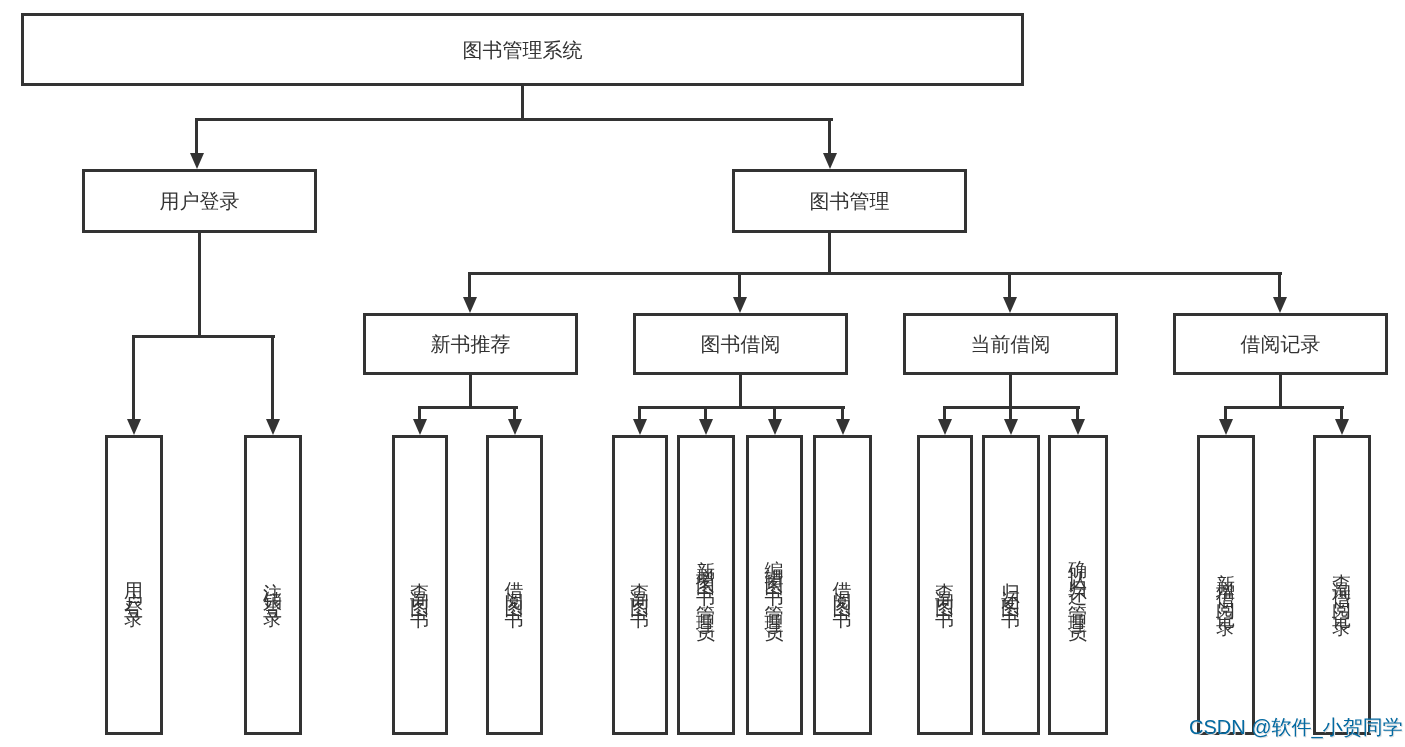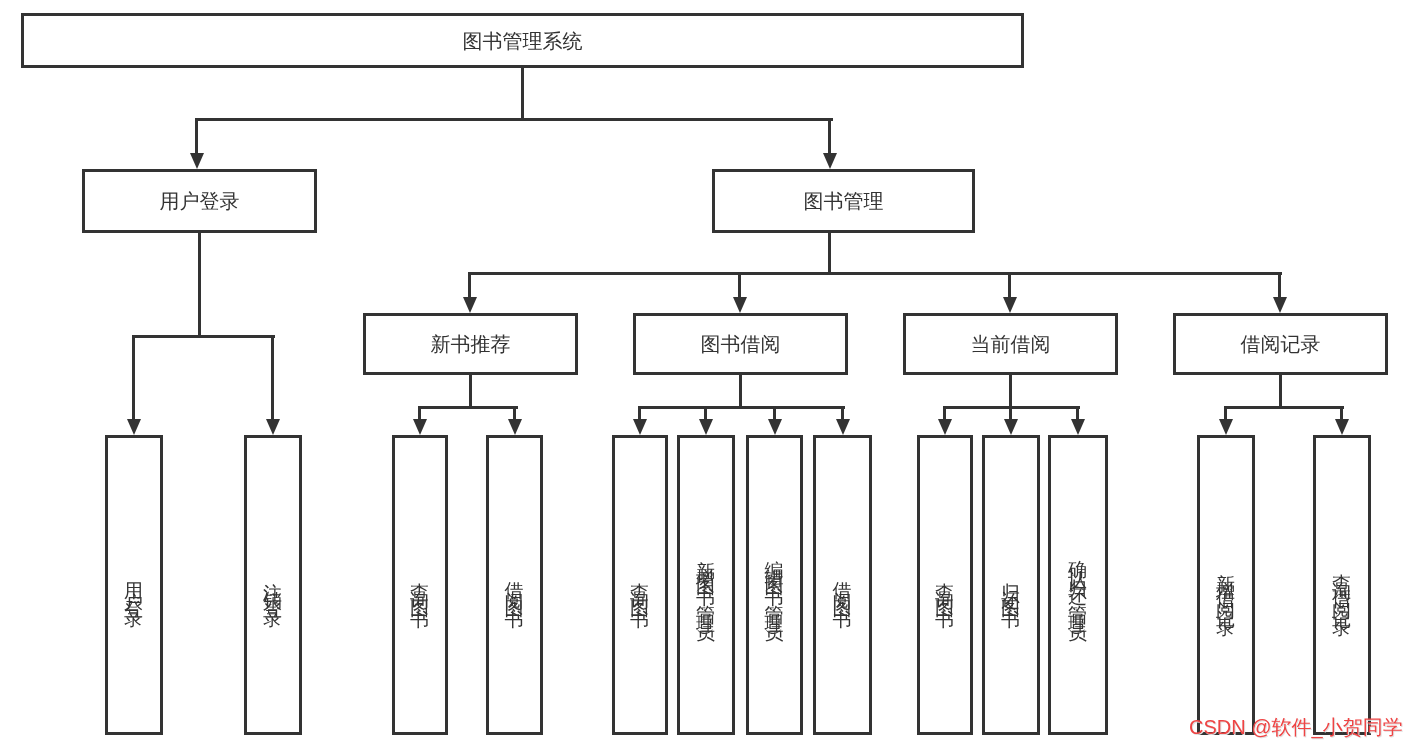--- a/index.html
+++ b/index.html
@@ -59,21 +59,21 @@
     line-height: 1;
     letter-spacing: 9px;
     color: #333333;
     max-height: 288px;
   }
   .watermark {
     position: absolute;
     left: 1189px;
     top: 714px;
     font-size: 20px;
-    color: #ef4444;
+    color: #0369a1;
     white-space: nowrap;
     text-shadow: 1px 1px 0 #e0e0e0;
     z-index: 5;
   }
 </style>
 </head>
 <body>
 
 <div class="canvas">
 
@@ -129,28 +129,28 @@
   <div class="v" style="left:1076px;top:406px;height:15px"></div>
   <div class="arrow" style="left:1071px;top:419px"></div>
 
   <div class="v" style="left:1279px;top:374px;height:35px"></div>
   <div class="h" style="left:1224px;top:406px;width:120px"></div>
   <div class="v" style="left:1224px;top:406px;height:15px"></div>
   <div class="arrow" style="left:1219px;top:419px"></div>
   <div class="v" style="left:1340px;top:406px;height:15px"></div>
   <div class="arrow" style="left:1335px;top:419px"></div>
 
-  <div class="box hbox" style="left:21px;top:13px;width:1003px;height:55px">
+  <div class="box hbox" style="left:21px;top:13px;width:1003px;height:73px">
     <span>图书管理系统</span>
   </div>
 
   <div class="box hbox" style="left:82px;top:169px;width:235px;height:64px">
     <span>用户登录</span>
   </div>
-  <div class="box hbox" style="left:712px;top:169px;width:263px;height:64px">
+  <div class="box hbox" style="left:732px;top:169px;width:235px;height:64px">
     <span>图书管理</span>
   </div>
 
   <div class="box hbox" style="left:633px;top:313px;width:215px;height:62px">
     <span>图书借阅</span>
   </div>
   <div class="box hbox" style="left:363px;top:313px;width:215px;height:62px">
     <span>新书推荐</span>
   </div>
   <div class="box hbox" style="left:1173px;top:313px;width:215px;height:62px">

